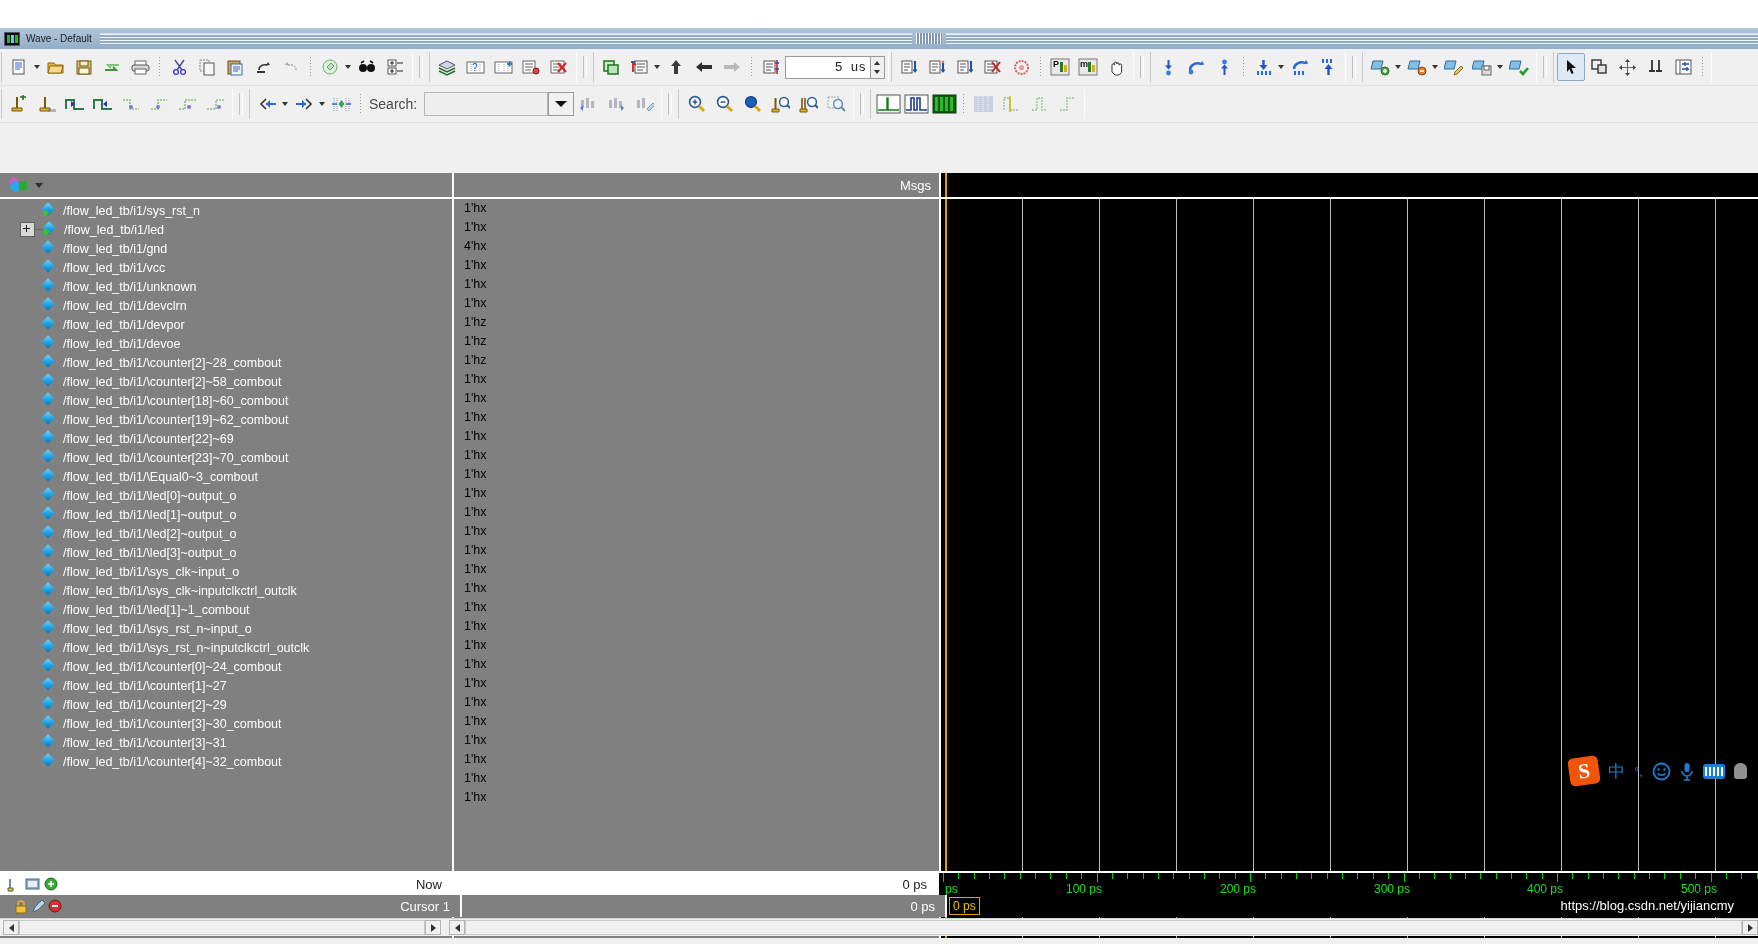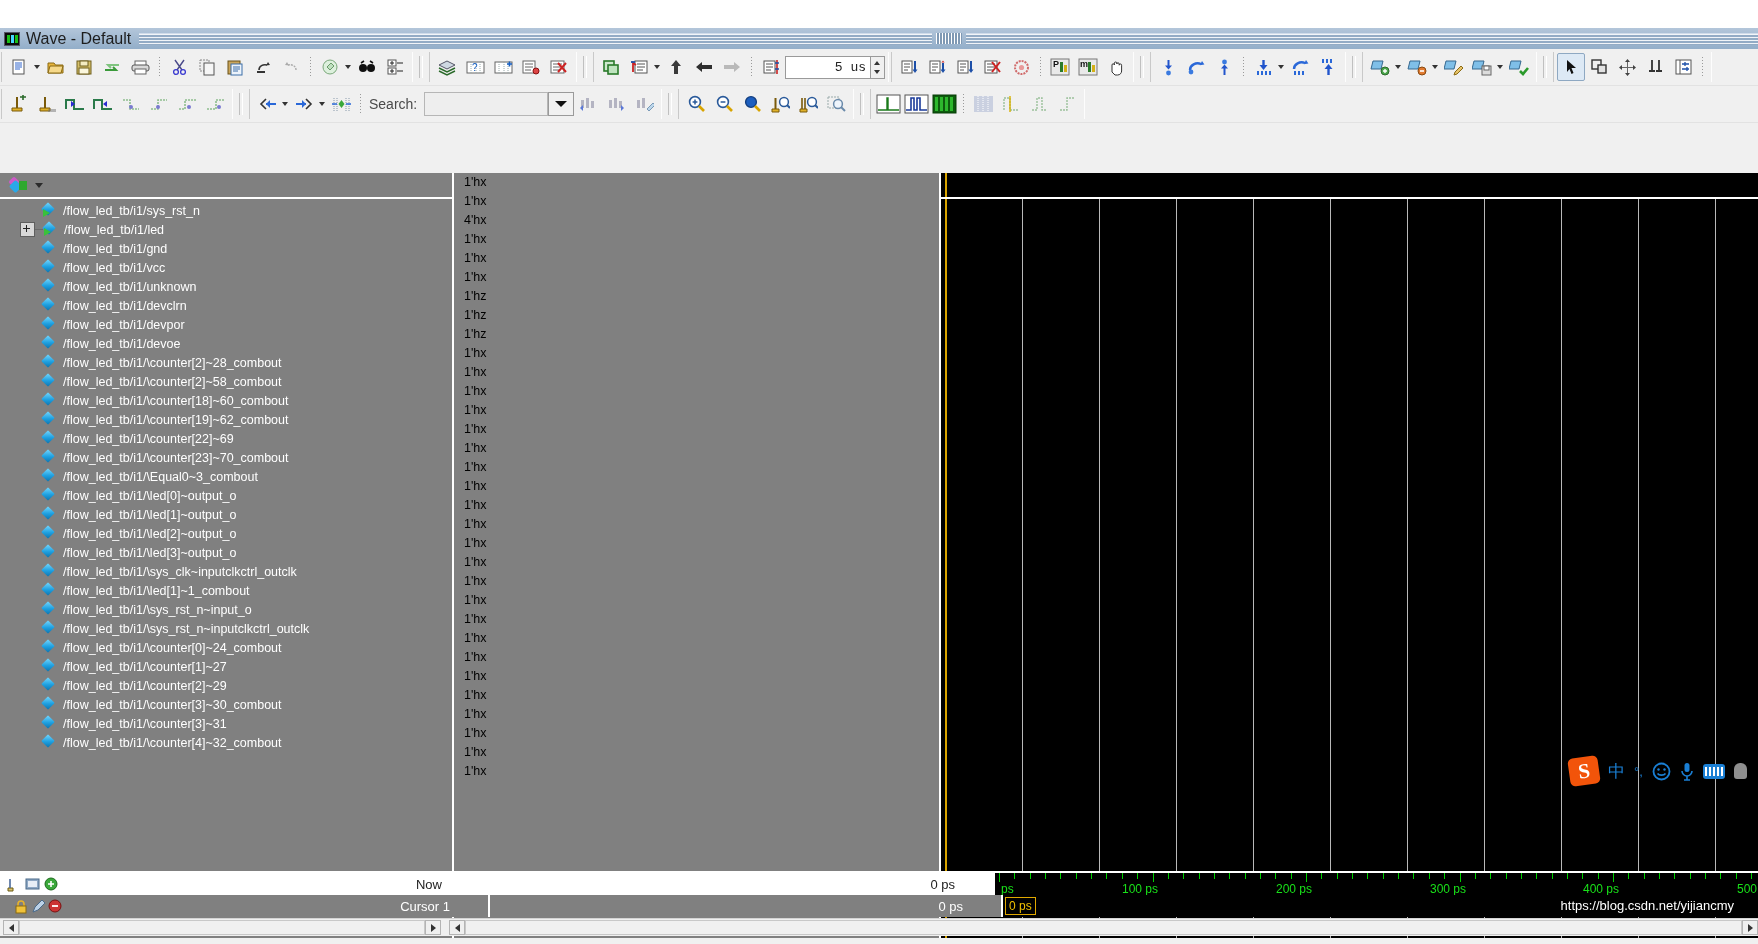--- a/index.html
+++ b/index.html
@@ -25,21 +25,21 @@
   .menu-item{color:#8d8d8d;font-size:15px;padding:2px 13px;cursor:default;white-space:nowrap;margin-top:44px;}
 
   
   .wincaption{height:21px;background:#9fb6cf;display:flex;align-items:center;padding-left:4px;position:relative;
     background:linear-gradient(#b3c6da,#93aec9);}
   .wincaption .ic{width:16px;height:14px;background:#0b0b0b;border:1px solid #556;position:relative;margin-right:6px;box-sizing:border-box;}
   .wincaption .ic i{position:absolute;top:2px;width:3px;height:8px;background:#18c018;}
   .wincaption .ic i:nth-child(1){left:2px;}
   .wincaption .ic i:nth-child(2){left:6px;background:#46d8ff;}
   .wincaption .ic i:nth-child(3){left:10px;}
-  .wincaption .wc-title{font-size:16px;color:#1d1d1d;margin-right:8px;white-space:nowrap;}
+  .wincaption .wc-title{font-size:10px;color:#1d1d1d;margin-right:8px;white-space:nowrap;}
   .wincaption .wc-rail{flex:1;height:11px;
     background:repeating-linear-gradient(#ffffff 0 1px,#91aac4 1px 3px);
     opacity:.85;border-top:1px solid #d7e2ee;}
   .wincaption .wc-grip{width:26px;height:11px;margin:0 4px;
     background:repeating-linear-gradient(90deg,#ffffff 0 1px,#7f99b4 1px 3px);}
 
   
   .toolbar{height:36px;background:#f0f0f0;display:flex;align-items:center;border-bottom:1px solid #e2e2e2;}
   .tgroup{display:flex;align-items:center;height:30px;padding:0 3px;border-left:1px solid #c9c9c9;border-right:1px solid #fdfdfd;margin:0 1px;}
   .tgroup.first{border-left:1px solid #c9c9c9;}
@@ -97,21 +97,21 @@
   .valrow{height:19px;display:flex;align-items:flex-start;color:#000000;font-size:12.5px;}
 
   
   .wave-top{height:24px;background:#000;border-bottom:2px solid #ffffff;position:relative;}
   .wave-body{flex:1;position:relative;background:#000;overflow:hidden;}
   .gridline{position:absolute;top:0;bottom:0;width:1px;background:#b9b9b9;}
   .cursorline{position:absolute;top:0;bottom:0;width:2px;background:#d9a400;}
 
   
   .botstrip{height:2px;background:#ffffff;}
-  .bot{display:flex;height:22px;gap:28px;}
+  .bot{display:flex;height:22px;}
   .bot .b-names{width:452px;display:flex;align-items:center;justify-content:flex-end;padding-right:10px;box-sizing:border-box;}
   .bot .b-values{width:485px;display:flex;align-items:center;justify-content:flex-end;padding-right:10px;box-sizing:border-box;border-left:2px solid #ffffff;}
   .bot .b-wave{flex:1;border-left:2px solid #ffffff;position:relative;}
   .bot.now{background:#ffffff;color:#222;}
   .bot.now .b-wave{background:#000;}
   .bot.cursor{background:#808080;color:#ffffff;}
   .bot.cursor .b-wave{background:#000;}
   .now-icons,.cur-icons{position:absolute;left:6px;display:flex;align-items:center;gap:3px;}
 
   .ruler{position:absolute;left:0;right:0;top:0;height:22px;background:#000;}
@@ -952,20 +952,27 @@
               <div class="sigicon">
                 <div class="dia"></div>
               </div>
               <span class="rowname">/flow_led_tb/i1/\led[3]~output_o</span>
             </div>
             <div class="row">
               <div class="spacer"></div>
               <div class="sigicon">
                 <div class="dia"></div>
               </div>
+              <span class="rowname">/flow_led_tb/i1/\sys_clk~input_o</span>
+            </div>
+            <div class="row">
+              <div class="spacer"></div>
+              <div class="sigicon">
+                <div class="dia"></div>
+              </div>
               <span class="rowname">/flow_led_tb/i1/\sys_clk~inputclkctrl_outclk</span>
             </div>
             <div class="row">
               <div class="spacer"></div>
               <div class="sigicon">
                 <div class="dia"></div>
               </div>
               <span class="rowname">/flow_led_tb/i1/\led[1]~1_combout</span>
             </div>
             <div class="row">
@@ -1022,20 +1029,23 @@
               <div class="sigicon">
                 <div class="dia"></div>
               </div>
               <span class="rowname">/flow_led_tb/i1/\counter[4]~32_combout</span>
             </div>
           </div>
       </div>
     </div>
 
     <div class="pane-values">
+      <div class="hdr hdr-values">
+        <span>Msgs</span>
+      </div>
       <div class="rows">
         <div class="values-list" id="values-list">
             <div class="valrow">
               <span>1'hx</span>
             </div>
             <div class="valrow">
               <span>1'hx</span>
             </div>
             <div class="valrow">
               <span>4'hx</span>

